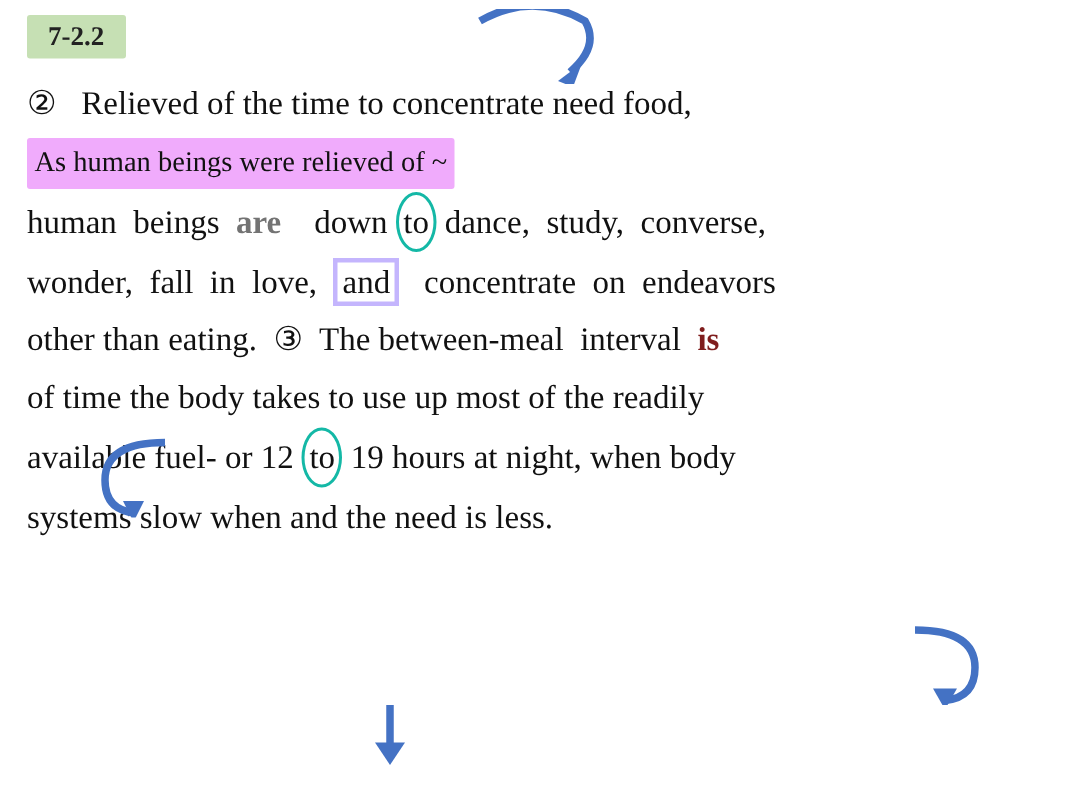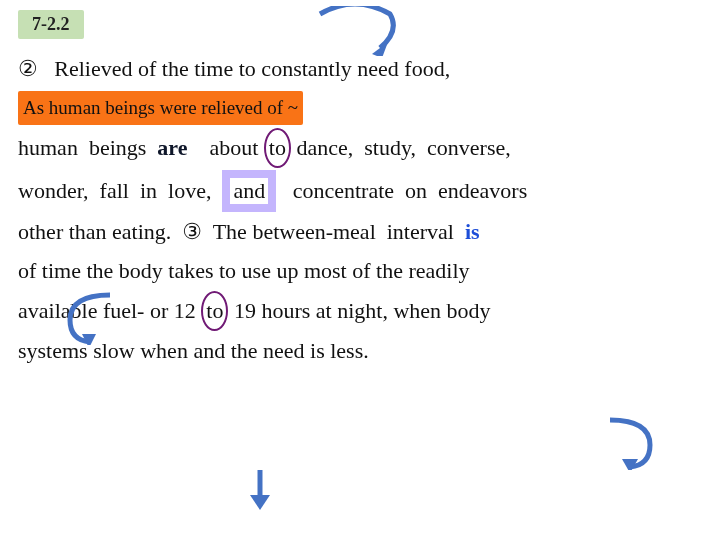--- a/index.html
+++ b/index.html
@@ -82,50 +82,50 @@
       margin-bottom: 2px;
     }
 
     
     .underline {
       text-underline-offset: 2px;
     }
 
     
     .highlight-box {
-      background: #f97316;
+      background: #f0abfc;
       border-radius: 2px;
       padding: 1px 5px;
       font-size: 19px;
       display: inline-block;
     }
 
     
     .color-blue {
-      color: #0f172a;
+      color: #737373;
       font-weight: bold;
       margin-top: 15px;
     }
 
     .color-red {
-      color: #1d4ed8;
+      color: #7f1d1d;
       font-weight: bold;
     }
 
     
     .boxed {
-      border: 8px solid #c4b5fd;
+      border: 3px solid #c4b5fd;
       padding: 0px 3px;
       display: inline-block;
       line-height: 1.2;
     }
 
     
     .circled {
-      border: 2px solid #701a75;
+      border: 2px solid #14b8a6;
       border-radius: 50%;
       padding: 0 3px;
       display: inline-block;
     }
   </style>
 </head>
 <body>
 
 <div class="page-container">
 
@@ -140,34 +140,34 @@
 
   
   <div class="main-text">
 
     <div class="line">
       <span>②</span>
       &nbsp;
       <span class="underline">Relieved</span>
       <span> of the </span>
       <span class="underline">time</span>
-      <span> to  constantly </span>
+      <span> to  concentrate </span>
       <span class="underline">need</span>
       <span> food,</span>
     </div>
 
     <div class="line">
       <span class="highlight-box">As human beings were relieved of ~</span>
     </div>
 
     <div class="line">
       <span>human&nbsp; beings&nbsp; </span>
       <span class="color-blue">are</span>
       <span>&nbsp;&nbsp;</span>
-      <span class="underline">about</span>
+      <span class="underline">down</span>
       <span> </span>
       <span class="circled">to</span>
       <span> dance,&nbsp; study,&nbsp; converse,</span>
     </div>
 
     <div class="line">
       <span>wonder,&nbsp; fall&nbsp; in&nbsp; love,&nbsp; </span>
       <span class="boxed">and</span>
       <span>&nbsp; concentrate&nbsp; on&nbsp; endeavors</span>
     </div>

